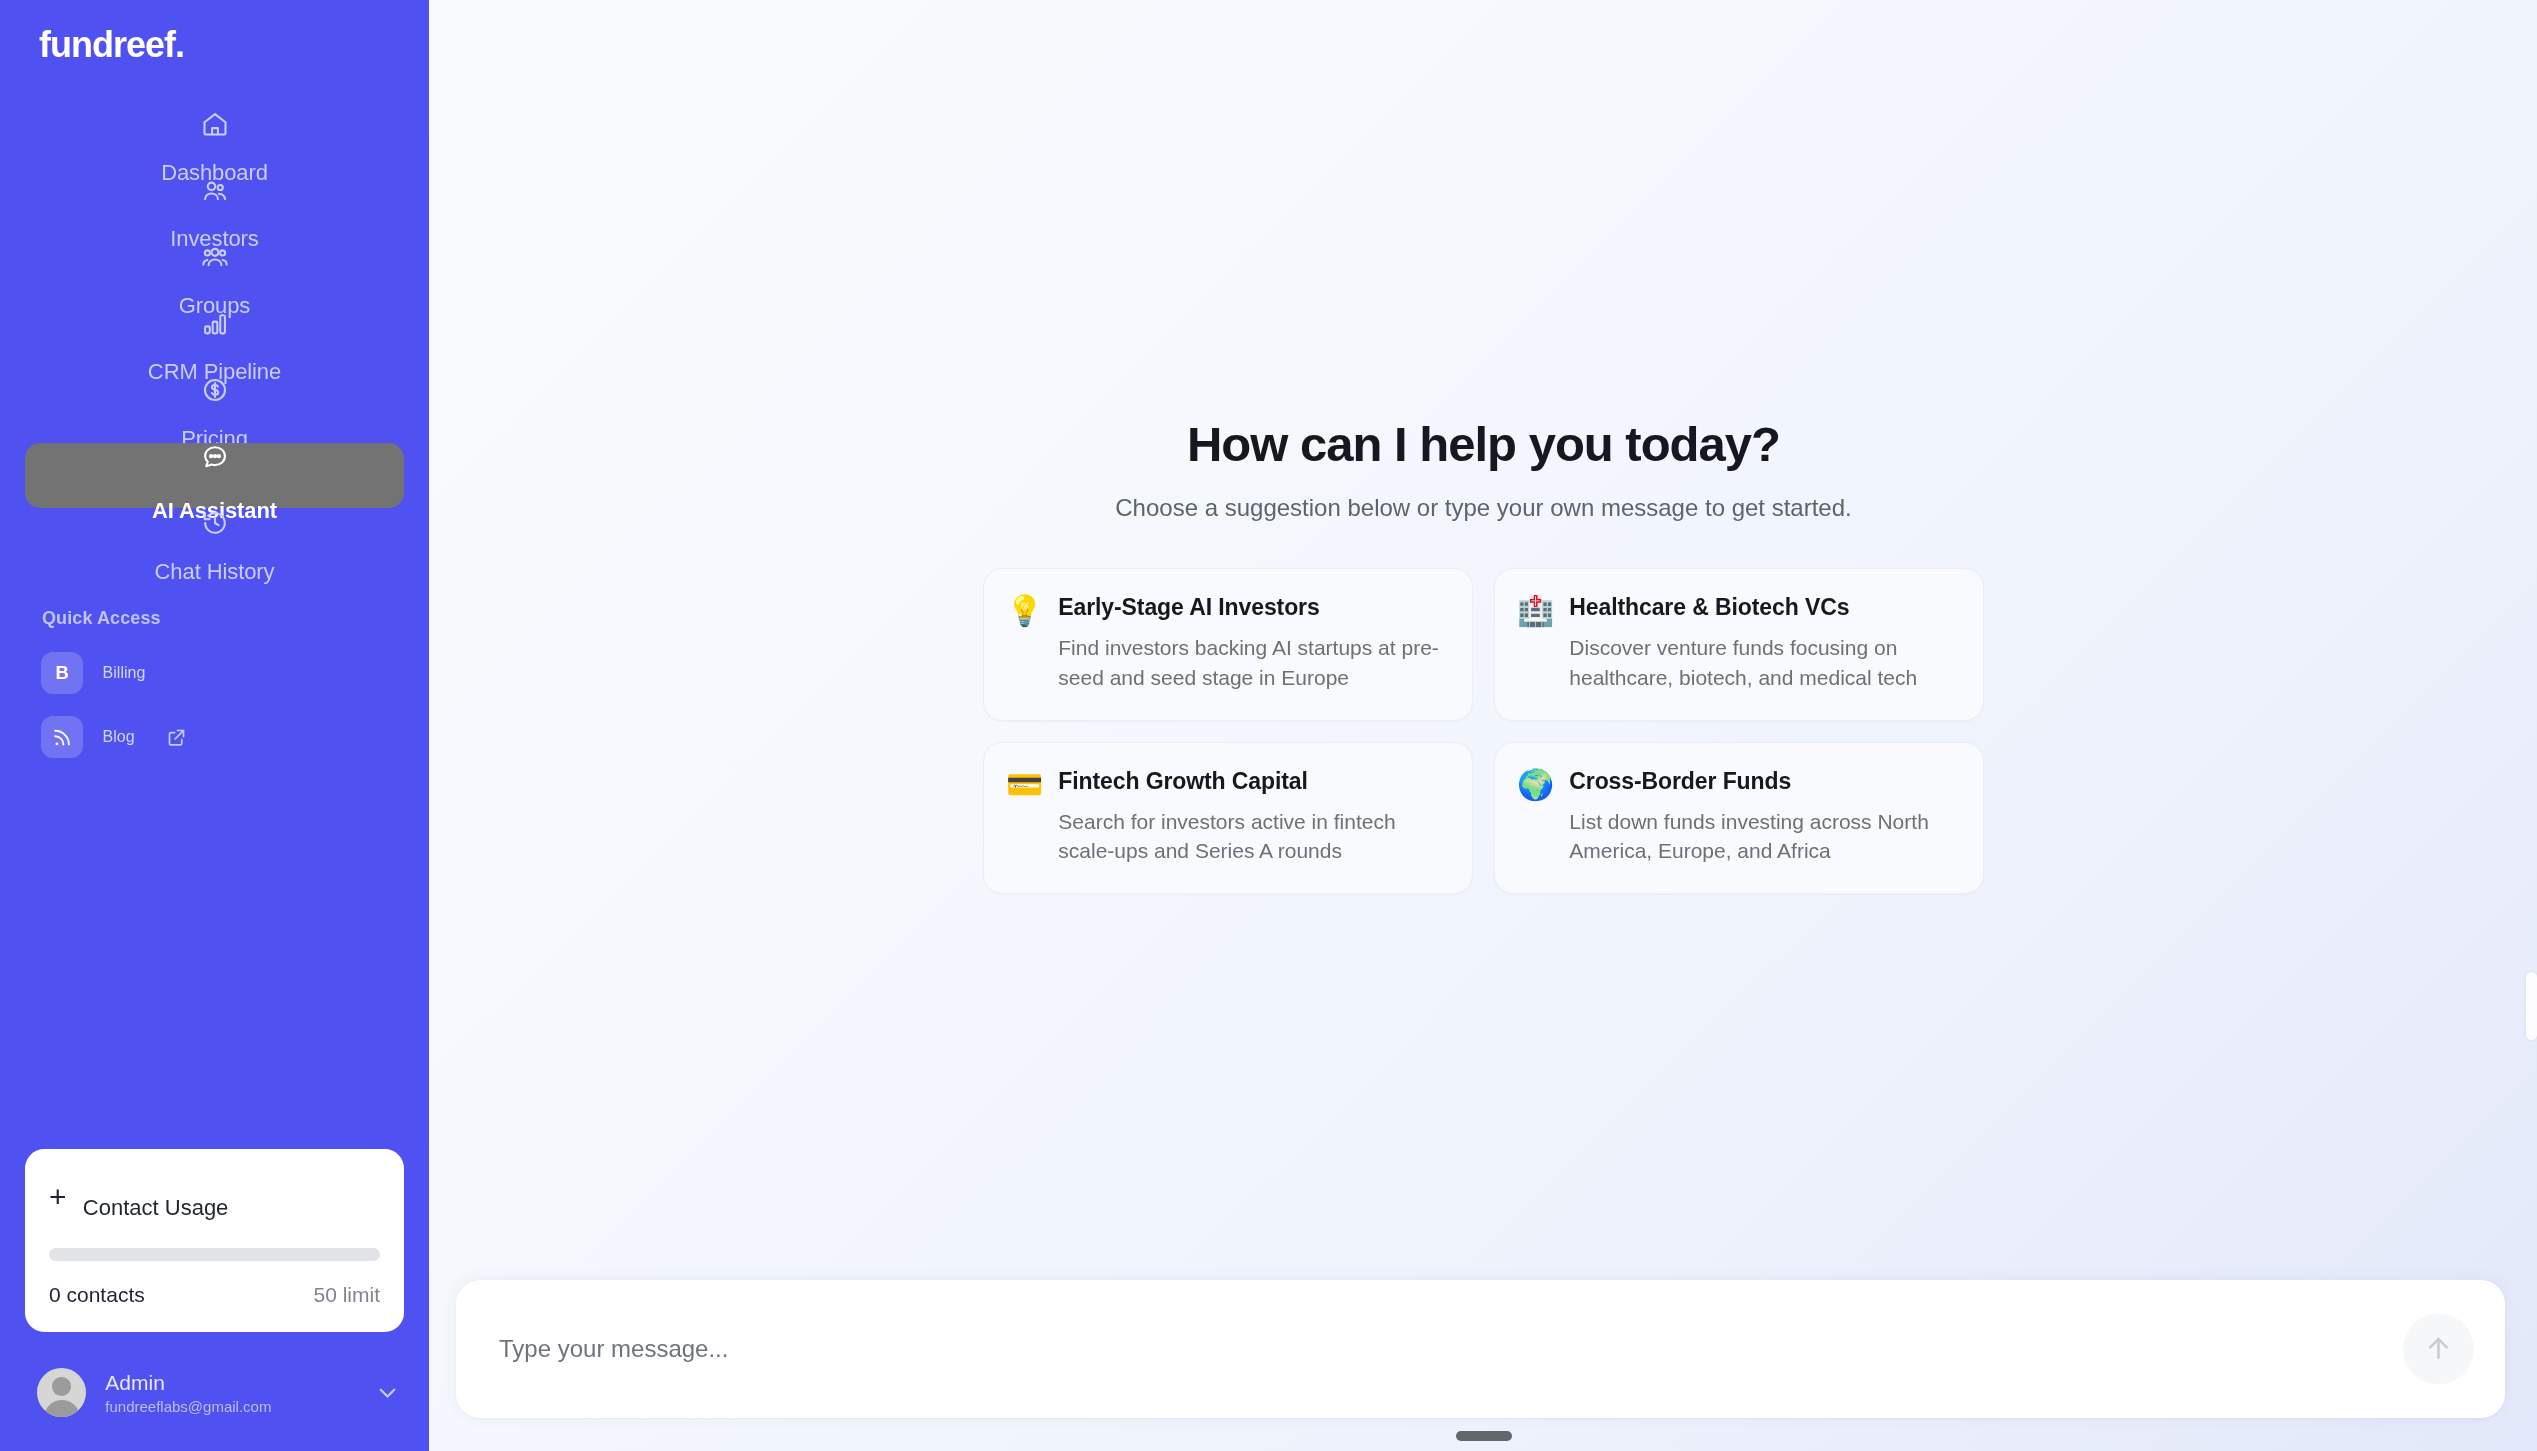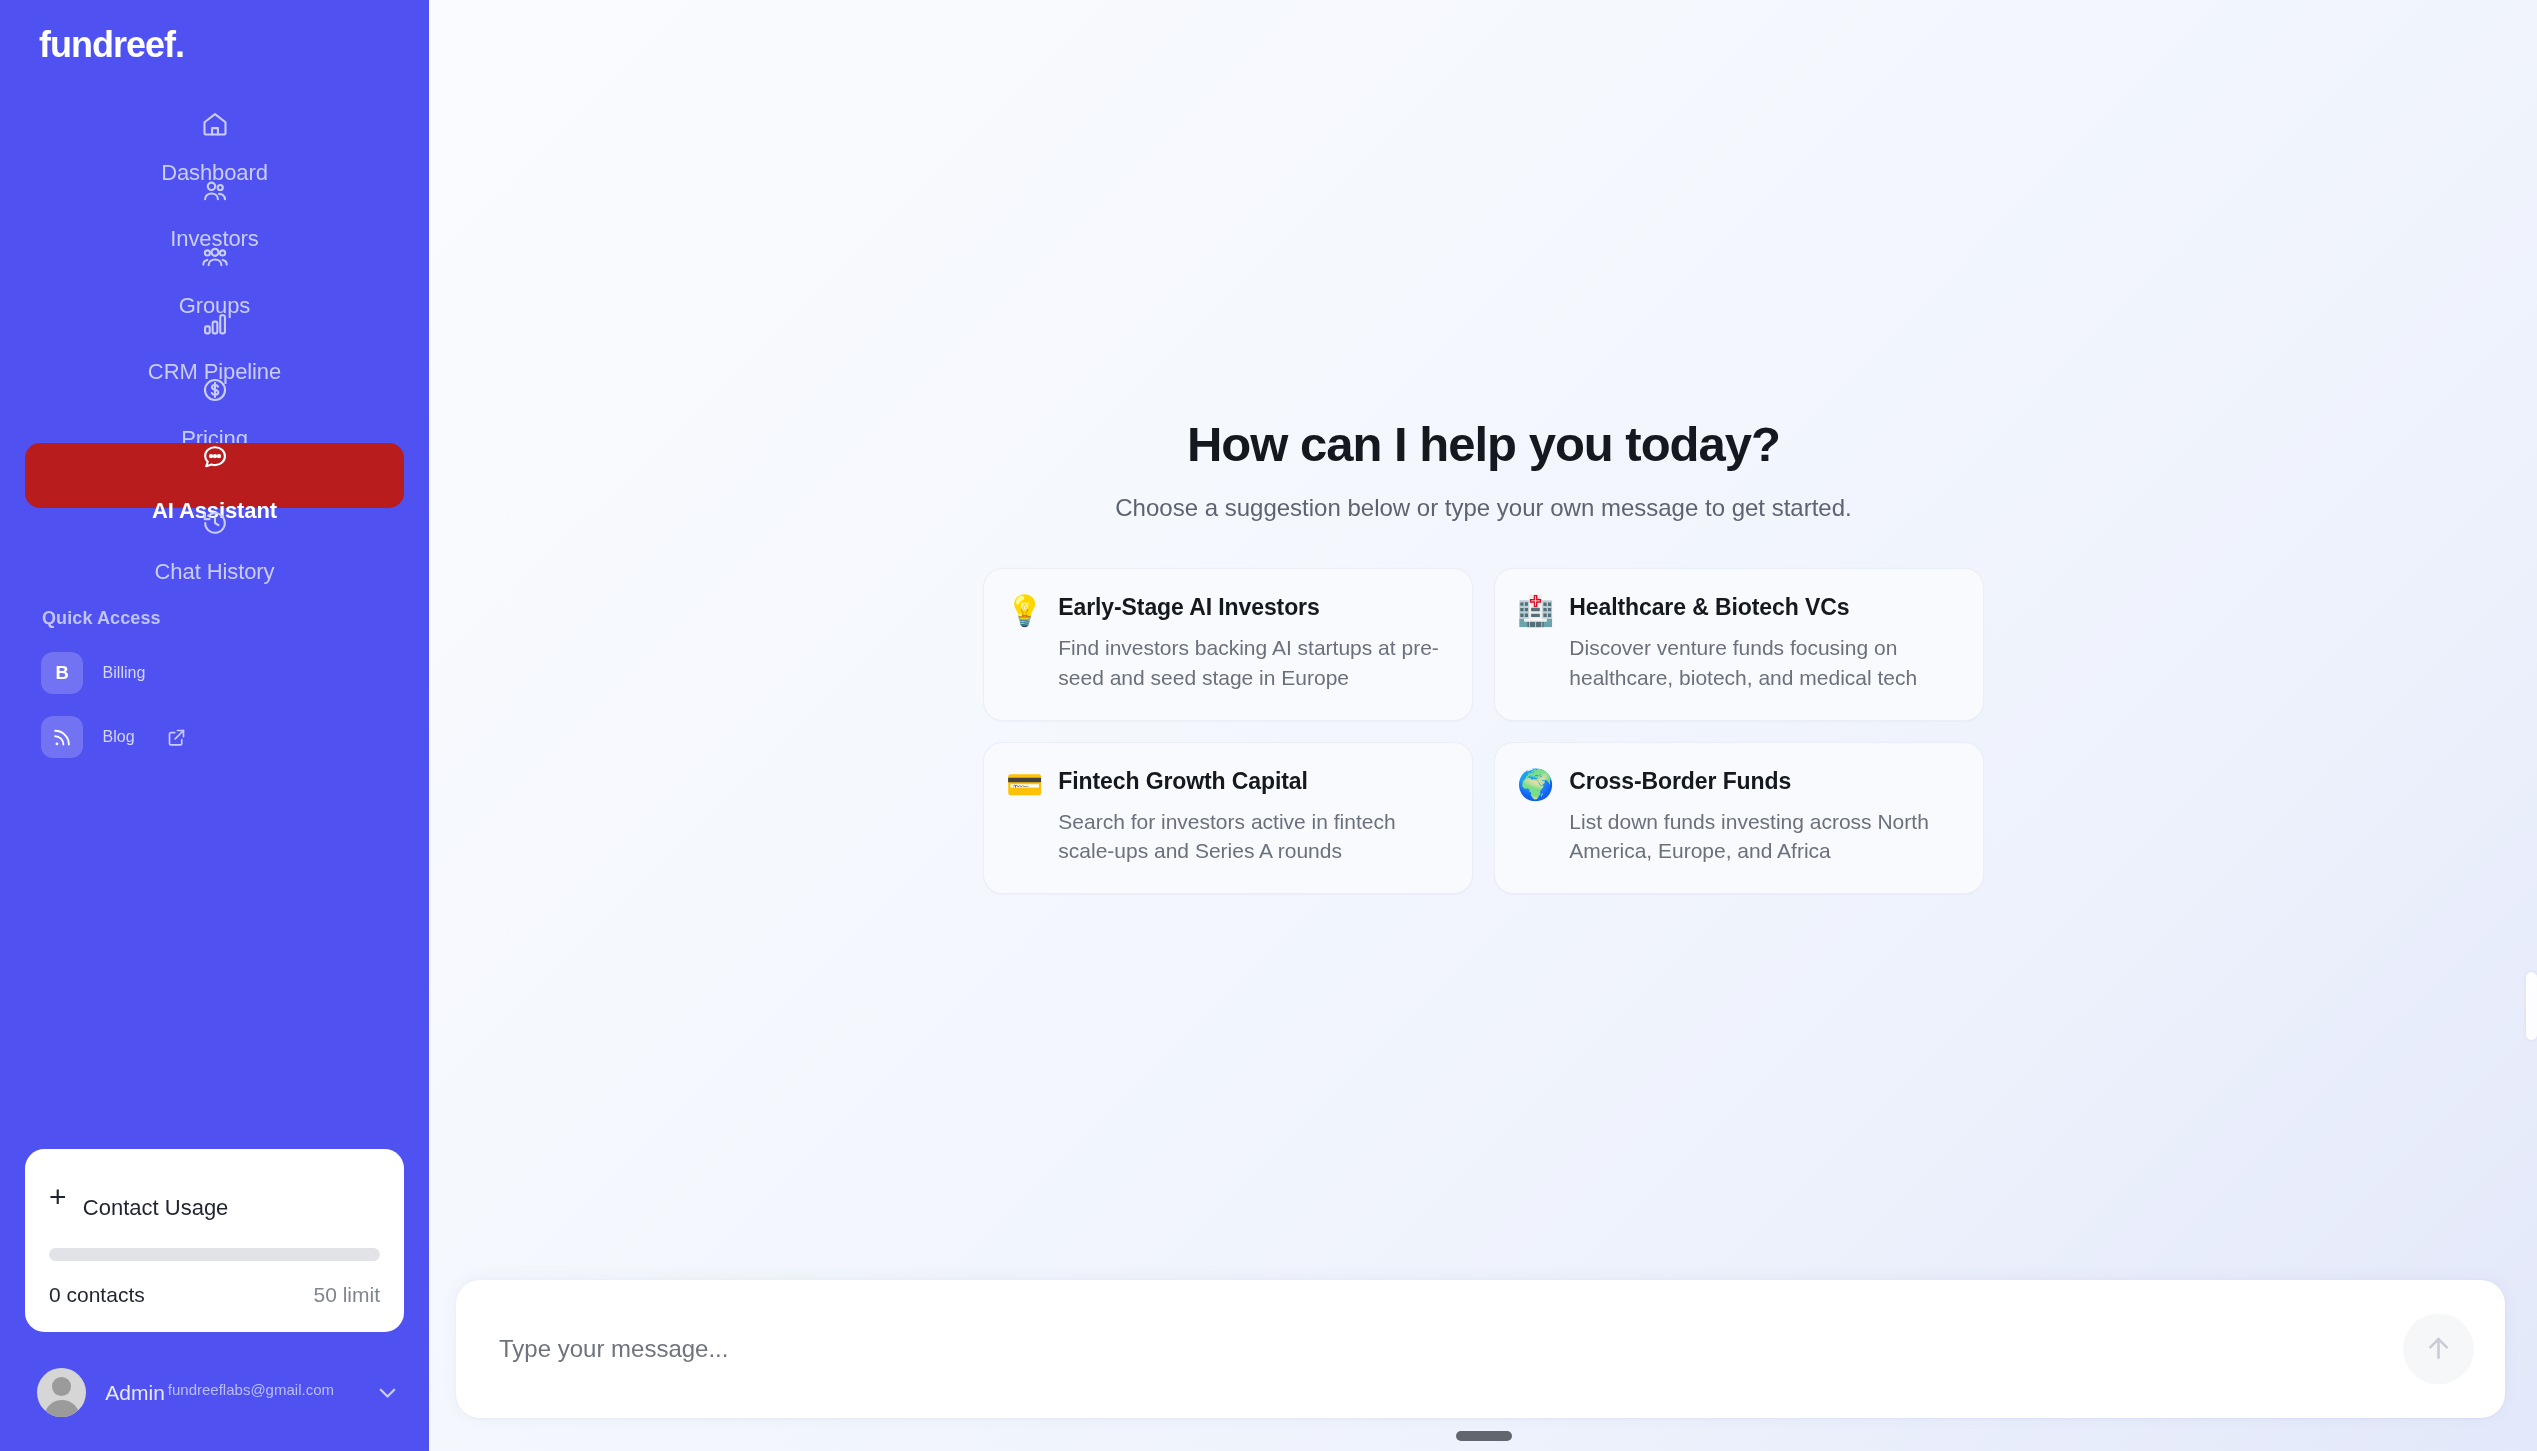--- a/index.html
+++ b/index.html
@@ -63,21 +63,21 @@
   .nav-item .nav-label {
     color: #c9cdfb;
     font-size: 22px;
     font-weight: 500;
     letter-spacing: -0.1px;
     white-space: nowrap;
   }
   .nav-item .ico svg { display: block; }
   .nav-item .ico svg * { stroke: #c9cdfb; }
 
-  .nav-item.active { background: #b91c1c; gap: 27px; }
+  .nav-item.active { background: #737373; gap: 27px; }
   .nav-item.active .nav-label { color: #ffffff; font-weight: 600; }
   .nav-item.active .ico svg * { stroke: #ffffff; }
 
   .section-label {
     color: #bfc3fa;
     font-size: 18px;
     font-weight: 600;
     padding: 34px 0 12px 42px;
     letter-spacing: 0.1px;
   }
@@ -158,21 +158,21 @@
   .avatar::before {
     content: ""; position: absolute;
     width: 18.5px; height: 18.5px; border-radius: 50%;
     background: #9b9b9b; left: 15px; top: 9px;
   }
   .avatar::after {
     content: ""; position: absolute;
     width: 36px; height: 25px; border-radius: 18px 18px 0 0;
     background: #9b9b9b; left: 6.7px; top: 32px;
   }
-  .profile-text { display: flex; flex-direction: row; gap: 3px; flex: 1 1 auto; }
+  .profile-text { display: flex; flex-direction: column; gap: 3px; flex: 1 1 auto; }
   .profile-name { color: #e6e7fd; font-size: 21px; font-weight: 500; }
   .profile-email { color: #b9bdf8; font-size: 15px; font-weight: 400; }
   .chev { color:#c7cafb; display:flex; align-items:center; }
 
   
   .main {
     flex: 1 1 auto;
     height: 100%;
     position: relative;
     background: linear-gradient(135deg, #fafbfe 0%, #f5f8fd 35%, #eef2fc 70%, #e3e8fa 100%);

